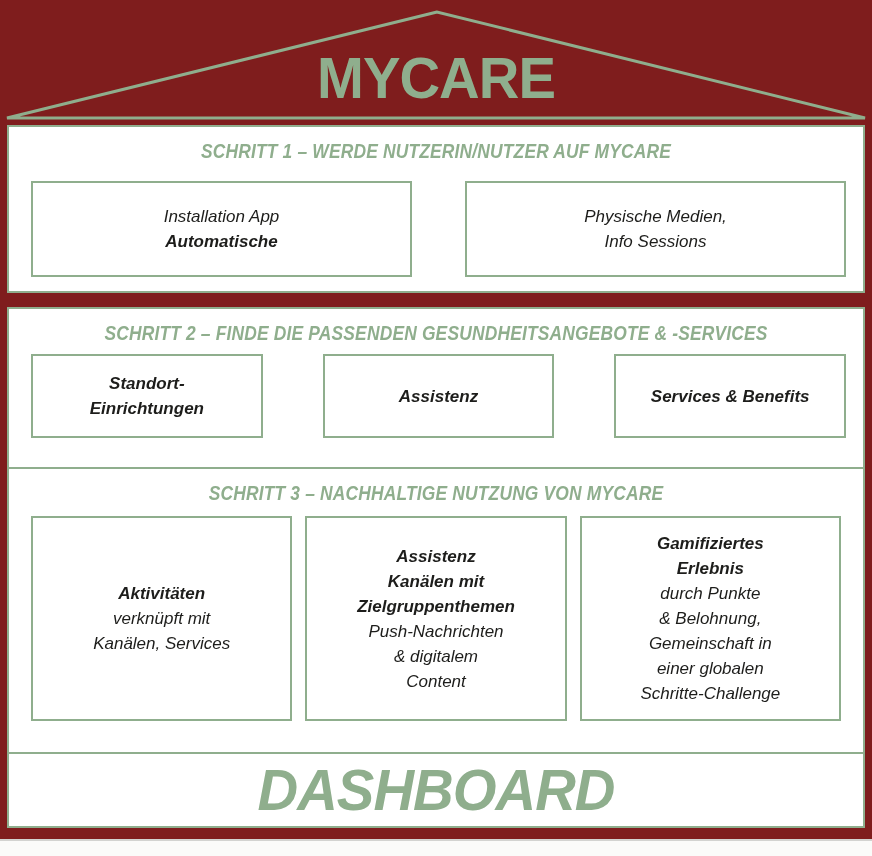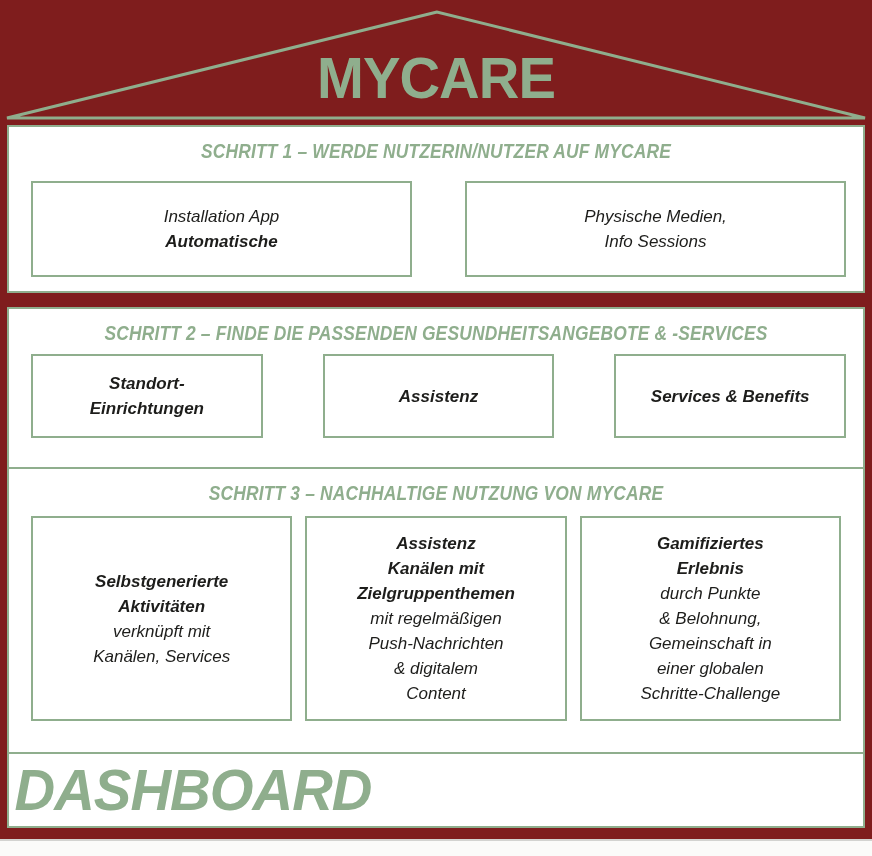--- a/index.html
+++ b/index.html
@@ -36,21 +36,21 @@
   #row-3{left:22px;right:22px;top:47px;height:205px;gap:13px;}
   .card{
     flex:1;box-sizing:border-box;border:2px solid var(--green);background:#fff;
     display:flex;flex-direction:column;justify-content:center;align-items:center;
     text-align:center;font-size:17px;line-height:25px;color:var(--ink);
     padding:2px 4px;overflow:hidden;
   }
   .card-line{white-space:nowrap;}
   .card-line .b{font-weight:700;}
   #dashboard-panel{
-    top:752px;height:76px;display:flex;align-items:center;justify-content:flex-start;
+    top:752px;height:76px;display:flex;align-items:center;justify-content:center;
   }
   #dashboard-title{
     font-size:58px;font-weight:700;color:var(--green);letter-spacing:-1px;
     transform:scaleX(0.97);line-height:1;
   }
   #page-divider{position:absolute;top:839px;left:0;width:872px;height:2px;background:var(--divider);}
   #below-strip{position:absolute;top:841px;left:0;width:872px;height:15px;background:#fbfbf9;}
 </style>
 </head>
 <body>
@@ -90,30 +90,28 @@
       <div class="card">
           <div class="card-line"><span class="b">Services &amp; Benefits</span></div>
         </div>
     </div>
   </div>
 
   <div class="section" id="section-3">
     <div class="sec-header">SCHRITT 3 – NACHHALTIGE NUTZUNG VON MYCARE</div>
     <div class="cards-row" id="row-3">
       <div class="card">
-          <div class="card-line"><span class="b">Selbstgenerierte</span></div>
           <div class="card-line"><span class="b">Aktivitäten</span></div>
           <div class="card-line"><span>verknüpft mit</span></div>
           <div class="card-line"><span>Kanälen, Services</span></div>
         </div>
       <div class="card">
           <div class="card-line"><span class="b">Assistenz</span></div>
           <div class="card-line"><span class="b">Kanälen mit</span></div>
           <div class="card-line"><span class="b">Zielgruppenthemen</span></div>
-          <div class="card-line"><span>mit regelmäßigen</span></div>
           <div class="card-line"><span>Push-Nachrichten</span></div>
           <div class="card-line"><span>&amp; digitalem</span></div>
           <div class="card-line"><span>Content</span></div>
         </div>
       <div class="card">
           <div class="card-line"><span class="b">Gamifiziertes</span></div>
           <div class="card-line"><span class="b">Erlebnis</span></div>
           <div class="card-line"><span>durch Punkte</span></div>
           <div class="card-line"><span>&amp; Belohnung,</span></div>
           <div class="card-line"><span>Gemeinschaft in</span></div>

